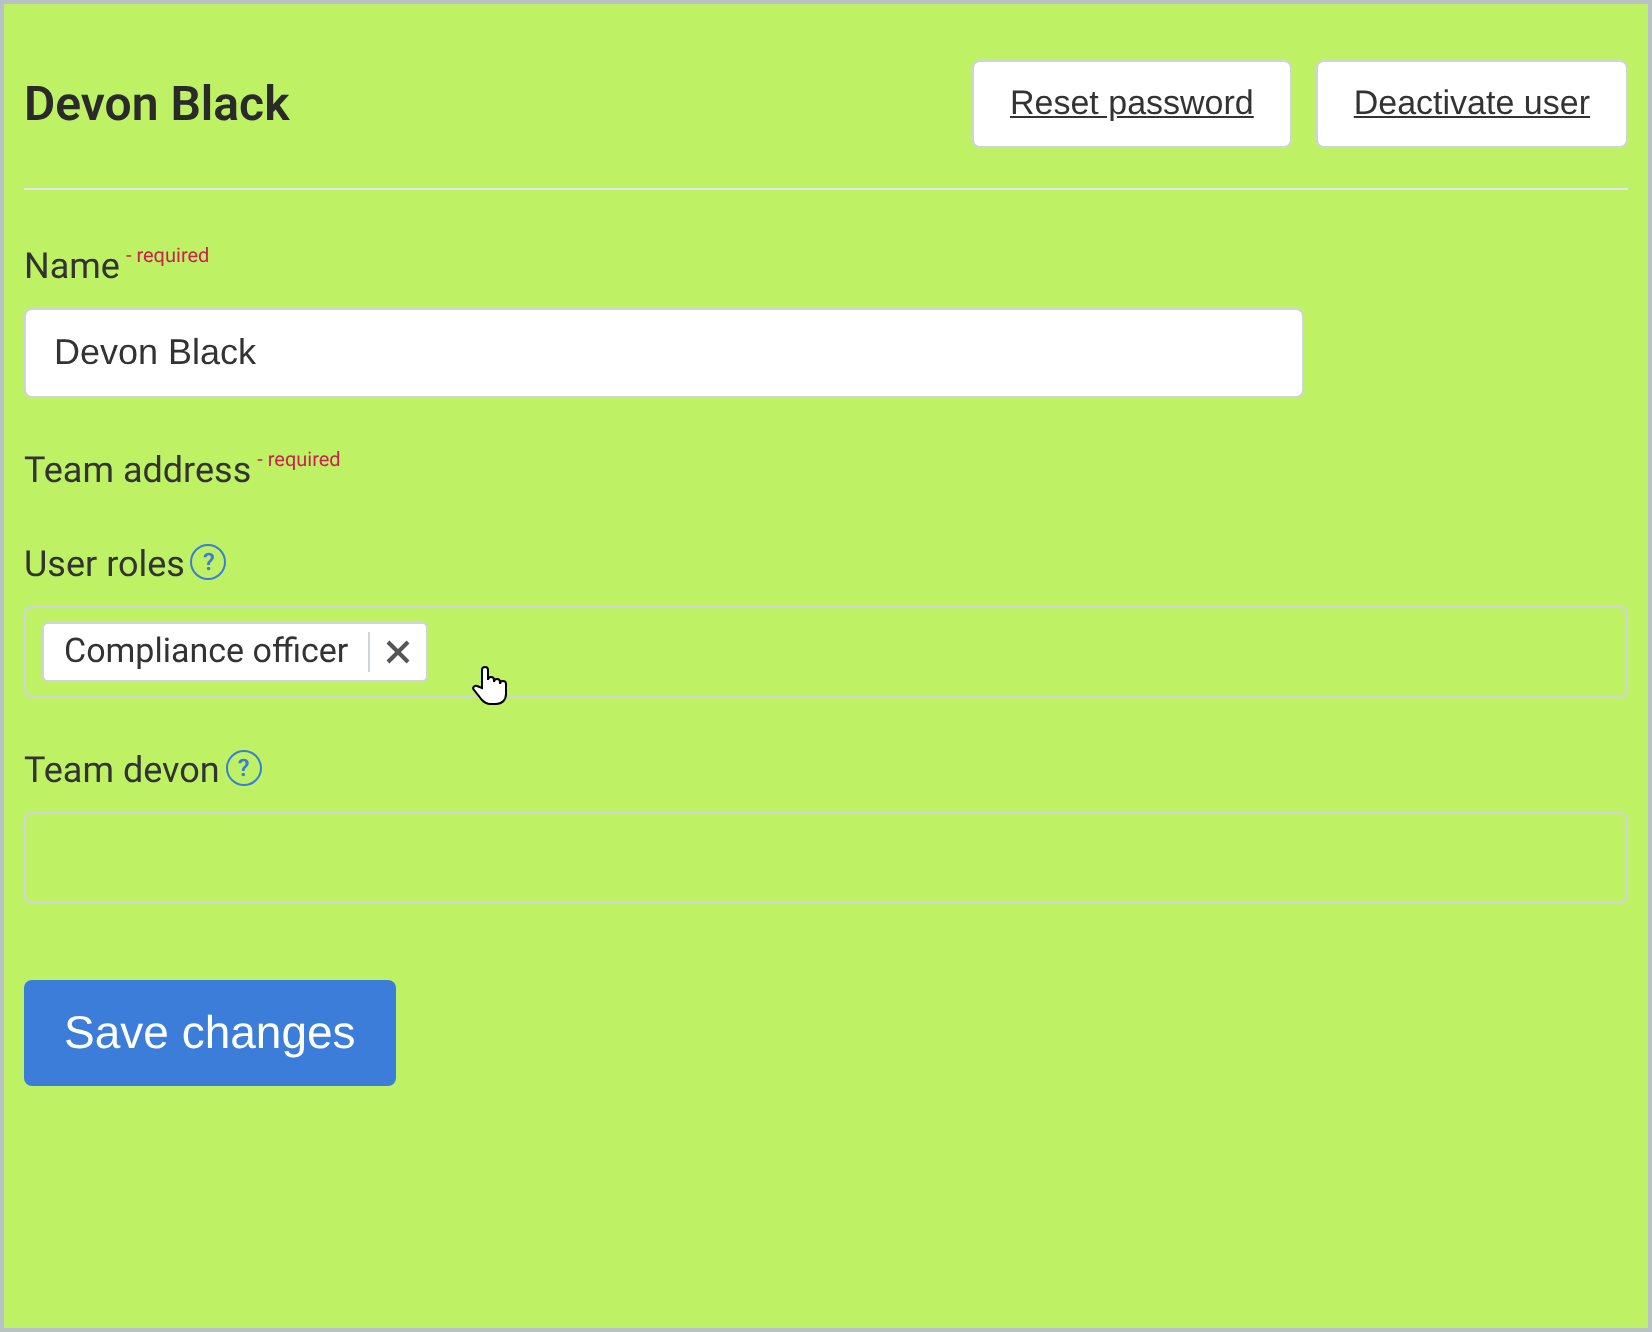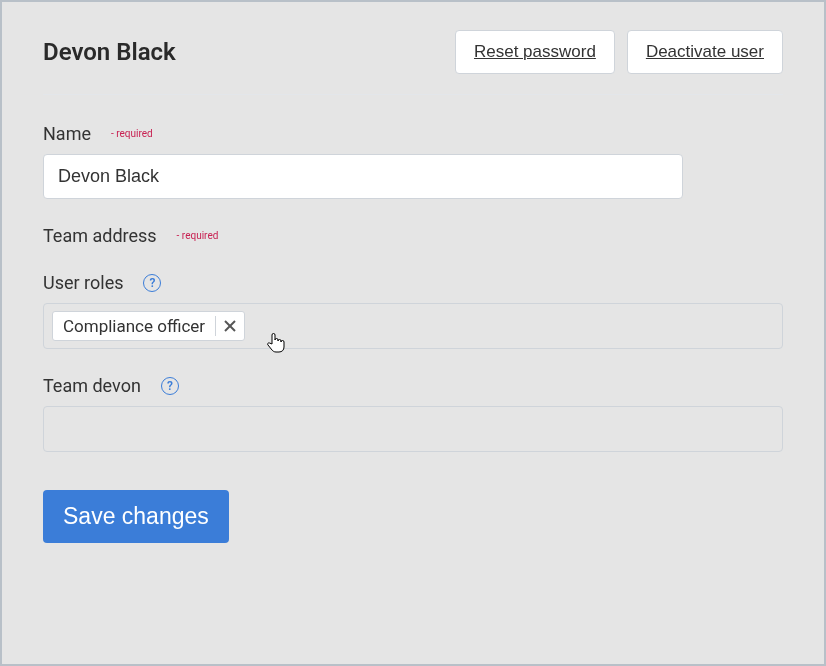--- a/index.html
+++ b/index.html
@@ -8,24 +8,24 @@
       padding: 0;
     }
     body {
       font-family: -apple-system, BlinkMacSystemFont, "Segoe UI", Roboto, "Helvetica Neue", Arial, sans-serif;
       background: #b8c0c8;
       width: 826px;
       height: 666px;
       padding: 2px;
     }
     .panel {
-      background: #e5e5e5;
+      background: #bef264;
       width: 100%;
       height: 100%;
-      padding: 28px 41px;
+      padding: 28px 10px;
       position: relative;
     }
     .header-row {
       display: flex;
       justify-content: space-between;
       align-items: center;
       margin-bottom: 20px;
     }
     .page-title {
       font-size: 24px;
@@ -49,22 +49,22 @@
     .divider {
       border: none;
       border-top: 1px solid #e3e6ea;
       margin-bottom: 28px;
     }
     .form-group {
       margin-bottom: 26px;
     }
     .form-label {
       display: flex;
-      align-items: center;
-      gap: 20px;
+      align-items: flex-start;
+      gap: 3px;
       font-size: 18px;
       color: #333;
       margin-bottom: 10px;
     }
     .required-tag {
       font-size: 10px;
       color: #c82152;
     }
     .text-input {
       width: 640px;

